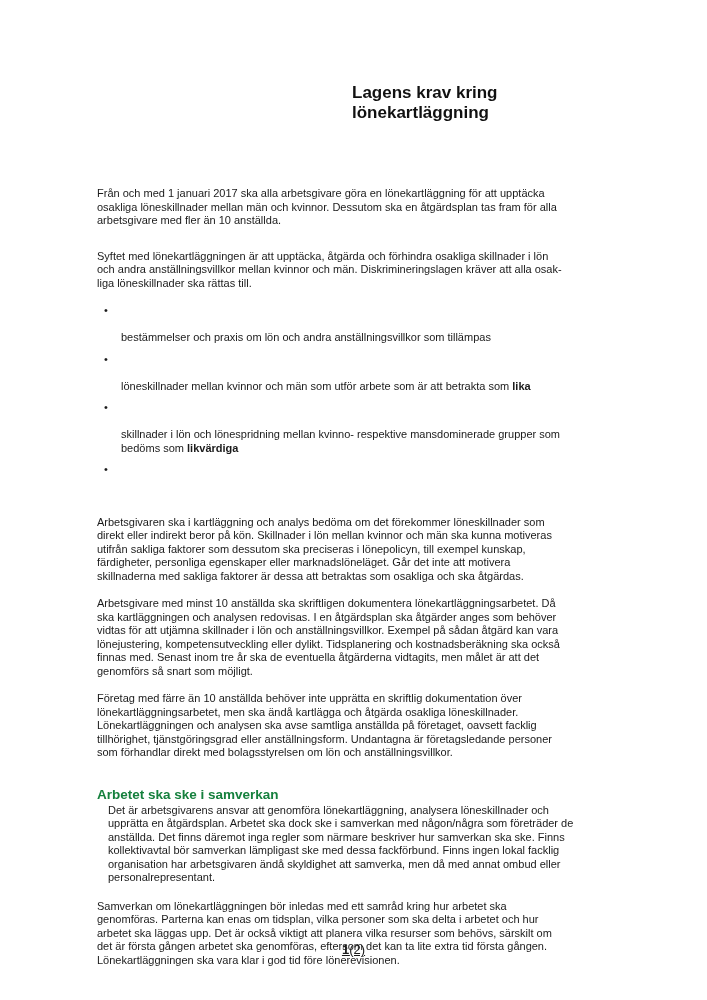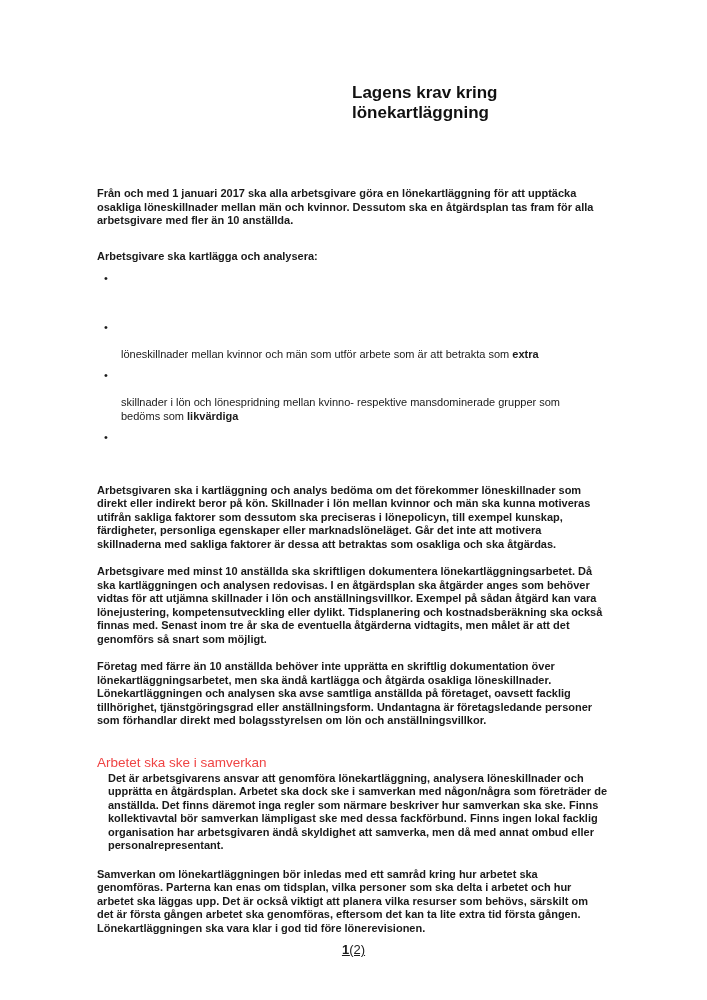--- a/index.html
+++ b/index.html
@@ -28,21 +28,20 @@
     font-weight: bold;
     line-height: 20px;
     white-space: pre-line;
     color: #111111;
   }
   .para {
     font-size: 11px;
     line-height: 13.5px;
     white-space: pre-line;
     margin: 0 0 14px 0;
-    font-weight: bold;
   }
   .para-first { margin-top: 64px; }
   .para-intro { margin-bottom: 22px; }
   .list-lead { margin-bottom: 9px; }
   .bullet-list {
     list-style: none;
     margin: 0 0 12px 0;
     padding: 0;
   }
   .bullet-item {
@@ -57,23 +56,23 @@
     position: absolute;
     left: 7px;
     top: 0;
     font-size: 11px;
     line-height: 13.5px;
   }
   .para-minst10 { margin-bottom: 14px; }
   .section-heading {
     margin: 27px 0 1px 0;
     font-size: 13.5px;
-    font-weight: normal;
+    font-weight: bold;
     line-height: 16px;
-    color: #ef4444;
+    color: #15803d;
   }
   .para-samverkan { margin-bottom: 15px; margin-left: 11px; }
   .footer {
     position: absolute;
     left: 0;
     right: 0;
     top: 943px;
     text-align: center;
     font-size: 13px;
     line-height: 13.5px;
@@ -87,31 +86,33 @@
 <div class="page">
   <div class="content">
 
     <h1 class="doc-title">Lagens krav kring
 lönekartläggning</h1>
 
     <p class="para para-first para-intro">Från och med 1 januari 2017 ska alla arbetsgivare göra en lönekartläggning för att upptäcka
 osakliga löneskillnader mellan män och kvinnor. Dessutom ska en åtgärdsplan tas fram för alla
 arbetsgivare med fler än 10 anställda.</p>
 
+    <p class="para">Syftet med lönekartläggningen är att upptäcka, åtgärda och förhindra osakliga skillnader i lön
+och andra anställningsvillkor mellan kvinnor och män. Diskrimineringslagen kräver att alla osak-
+liga löneskillnader ska rättas till.</p>
 
-    <p class="para list-lead">Arbetsgivare ska kartlägga och analysera:</p>
 
     <ul class="bullet-list">
       <li class="bullet-item">
         <span class="bullet-marker">•</span>
-        <b></b><span></span>
+        <span>bestämmelser och praxis om lön och andra anställningsvillkor som tillämpas</span><b></b><span></span>
       </li>
       <li class="bullet-item">
         <span class="bullet-marker">•</span>
-        <span>löneskillnader mellan kvinnor och män som utför arbete som är att betrakta som </span><b>extra</b><span></span>
+        <span>löneskillnader mellan kvinnor och män som utför arbete som är att betrakta som </span><b>lika</b><span></span>
       </li>
       <li class="bullet-item">
         <span class="bullet-marker">•</span>
         <span>skillnader i lön och lönespridning mellan kvinno- respektive mansdominerade grupper som
 bedöms som </span><b>likvärdiga</b><span></span>
       </li>
       <li class="bullet-item">
         <span class="bullet-marker">•</span>
         <b></b><span></span>
       </li>

